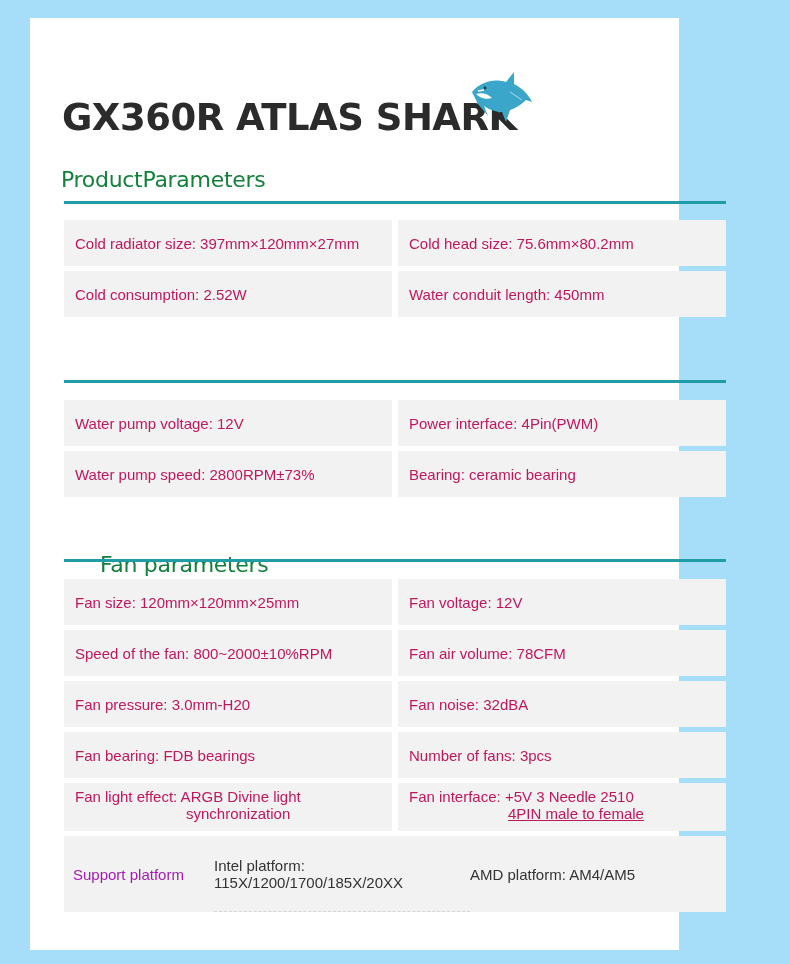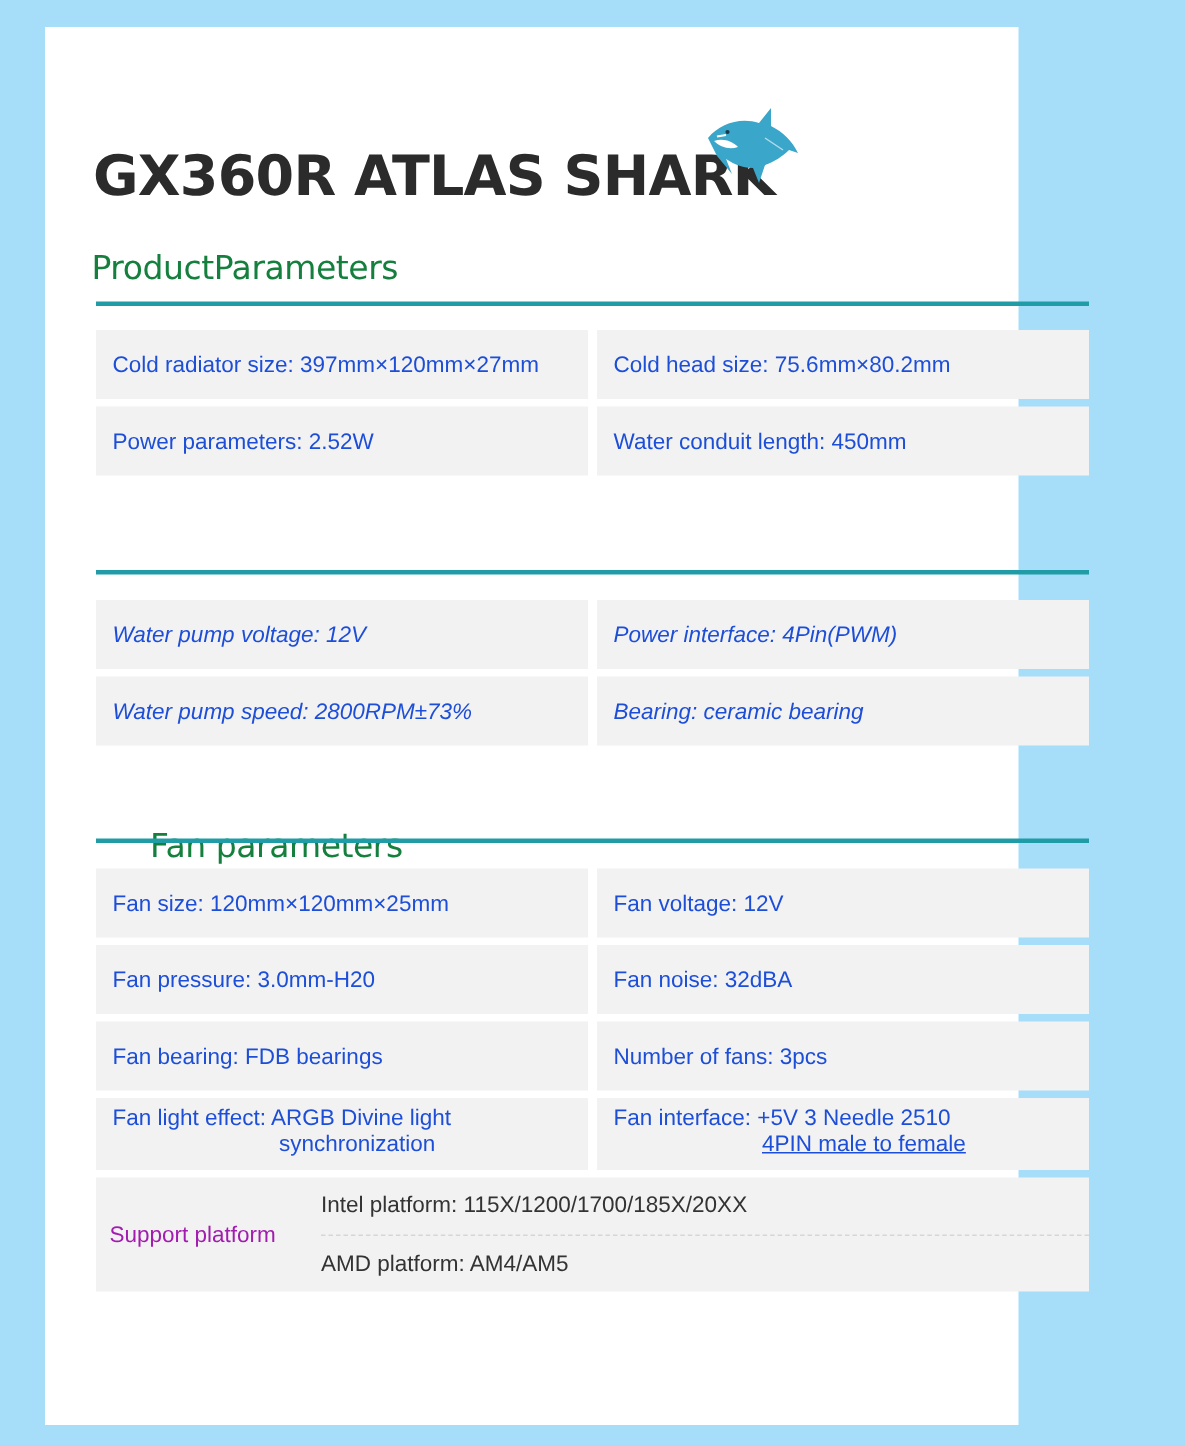--- a/index.html
+++ b/index.html
@@ -62,21 +62,21 @@
   }
   .cell {
     flex: 1;
     background: #f2f2f2;
     height: 46px;
     box-sizing: border-box;
     padding-left: 11px;
     display: flex;
     align-items: center;
     font-size: 15px;
-    color: #1d4ed8;
+    color: #be185d;
     white-space: nowrap;
   }
   .cell.tall {
     height: 48px;
     display: block;
     padding-top: 5px;
     line-height: 17px;
   }
   .cell.tall .line2 { display: block; }
   .indent-a { padding-left: 111px; }
@@ -92,21 +92,21 @@
     display: flex;
     align-items: center;
     padding-left: 9px;
     box-sizing: border-box;
     font-size: 15px;
     color: #a21caf;
   }
   .platform-values {
     flex: 1;
     display: flex;
-    flex-direction: column;
+    flex-direction: row;
   }
   .platform-line {
     flex: 1;
     display: flex;
     align-items: center;
     font-size: 15px;
     color: #333333;
   }
   .platform-line.first { border-bottom: 1px dashed #d6d6d6; }
 </style>
@@ -127,43 +127,47 @@
   </div>
 
   <div class="section-title" style="top:147px;">ProductParameters</div>
   <div class="rule" style="top:183px;"></div>
   <div class="grid" style="top:202px;">
     <div class="row">
       <div class="cell">Cold radiator size: 397mm×120mm×27mm</div>
       <div class="cell">Cold head size: 75.6mm×80.2mm</div>
     </div>
     <div class="row">
-      <div class="cell">Power parameters: 2.52W</div>
+      <div class="cell">Cold consumption: 2.52W</div>
       <div class="cell">Water conduit length: 450mm</div>
     </div>
   </div>
 
   <div class="rule" style="top:362px;"></div>
-  <div class="grid" style="top:382px;font-style:italic;">
+  <div class="grid" style="top:382px;">
     <div class="row">
       <div class="cell">Water pump voltage: 12V</div>
       <div class="cell">Power interface: 4Pin(PWM)</div>
     </div>
     <div class="row">
       <div class="cell">Water pump speed: 2800RPM±73%</div>
       <div class="cell">Bearing: ceramic bearing</div>
     </div>
   </div>
 
   <div class="section-title" style="top:532px;margin-left:39px;">Fan parameters</div>
   <div class="rule" style="top:541px;"></div>
   <div class="grid" style="top:561px;">
     <div class="row">
       <div class="cell">Fan size: 120mm×120mm×25mm</div>
       <div class="cell">Fan voltage: 12V</div>
+    </div>
+    <div class="row">
+      <div class="cell">Speed of the fan: 800~2000±10%RPM</div>
+      <div class="cell">Fan air volume: 78CFM</div>
     </div>
     <div class="row">
       <div class="cell">Fan pressure: 3.0mm-H20</div>
       <div class="cell">Fan noise: 32dBA</div>
     </div>
     <div class="row">
       <div class="cell">Fan bearing: FDB bearings</div>
       <div class="cell">Number of fans: 3pcs</div>
     </div>
     <div class="row">

